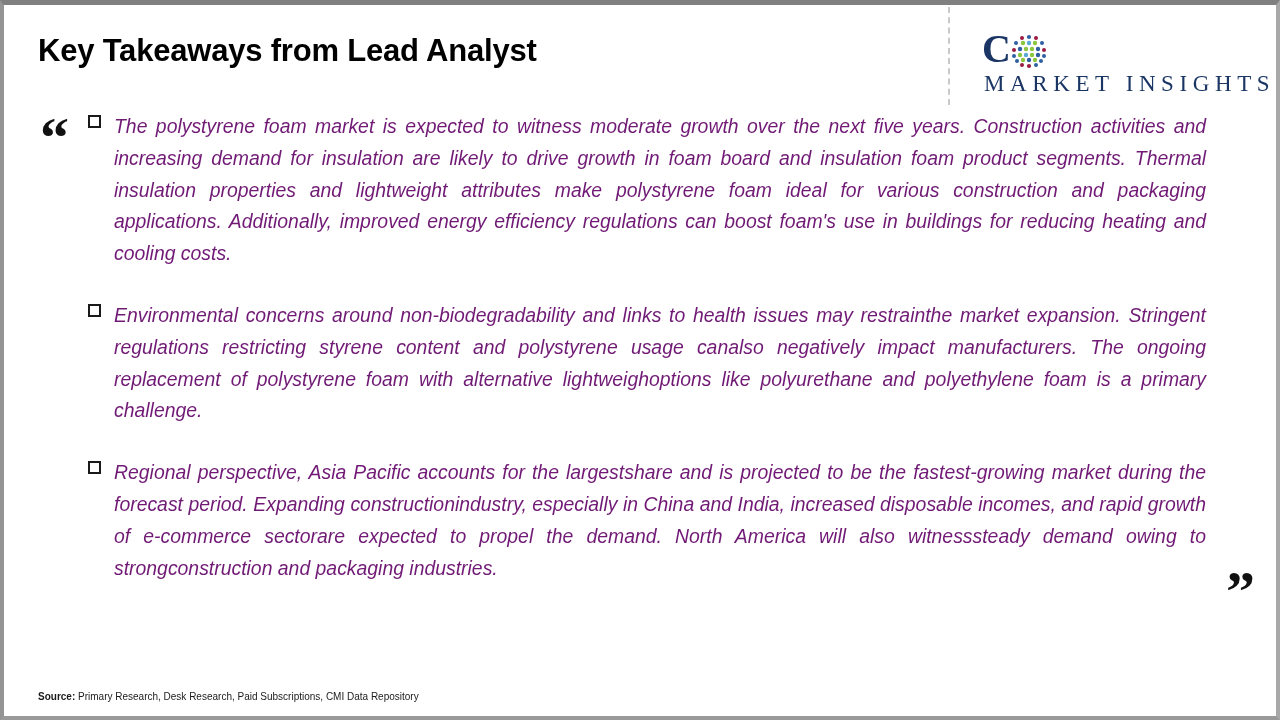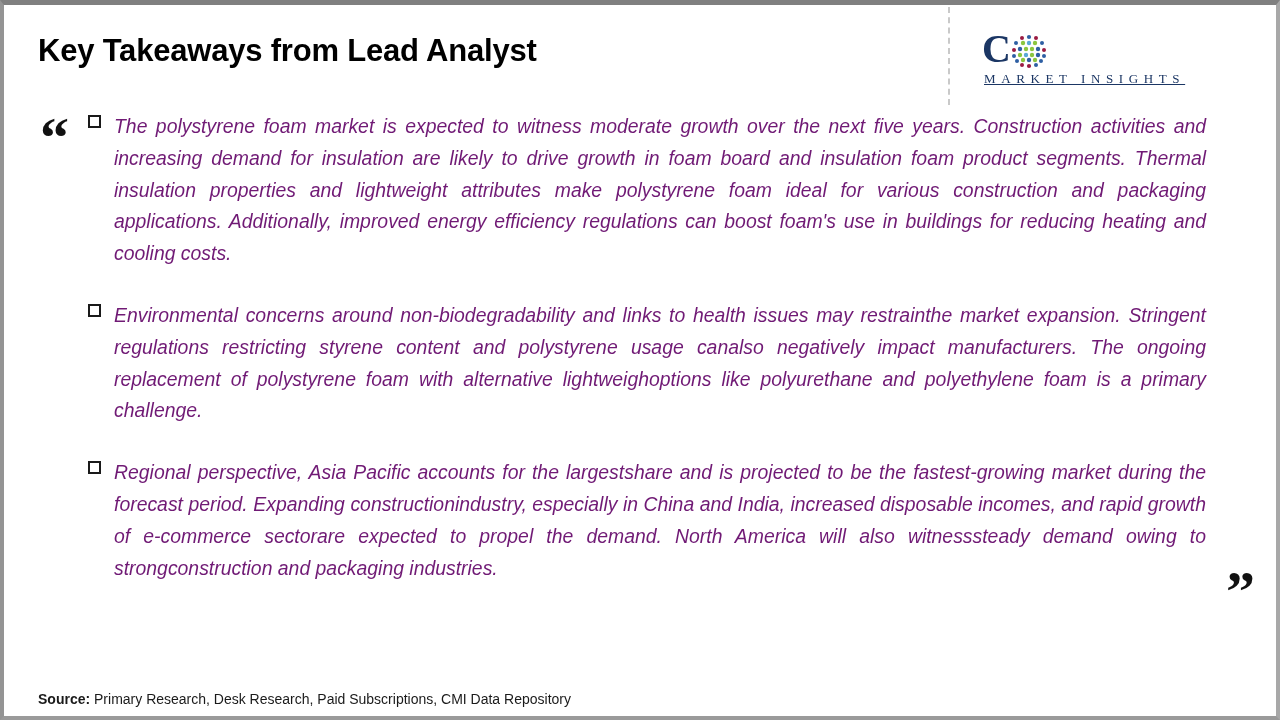--- a/index.html
+++ b/index.html
@@ -88,25 +88,24 @@
     vertical-align: middle;
     top: 2px;
   }
   .logo-globe svg { display: block; }
   .logo-tagline {
     position: absolute;
     left: 2px;
     top: 44px;
     width: 286px;
     font-family: "Liberation Serif", serif;
-    font-size: 13px;
+    font-size: 23px;
     color: #1b3664;
     letter-spacing: 5.6px;
     white-space: nowrap;
-    text-decoration: underline;
   }
 
   
   .content {
     position: absolute;
     left: 0;
     top: 100px;
     width: 1280px;
     height: 560px;
   }
@@ -169,21 +168,21 @@
     box-sizing: border-box;
     background: #ffffff;
   }
 
   
   .source-line {
     position: absolute;
     left: 34px;
     top: 686px;
     font-family: "Liberation Sans", sans-serif;
-    font-size: 14px;
+    font-size: 10px;
     color: #1a1a1a;
     white-space: nowrap;
   }
   .source-label {
     font-weight: bold;
   }
   .source-value { font-weight: normal; }
 </style>
 </head>
 <body>

